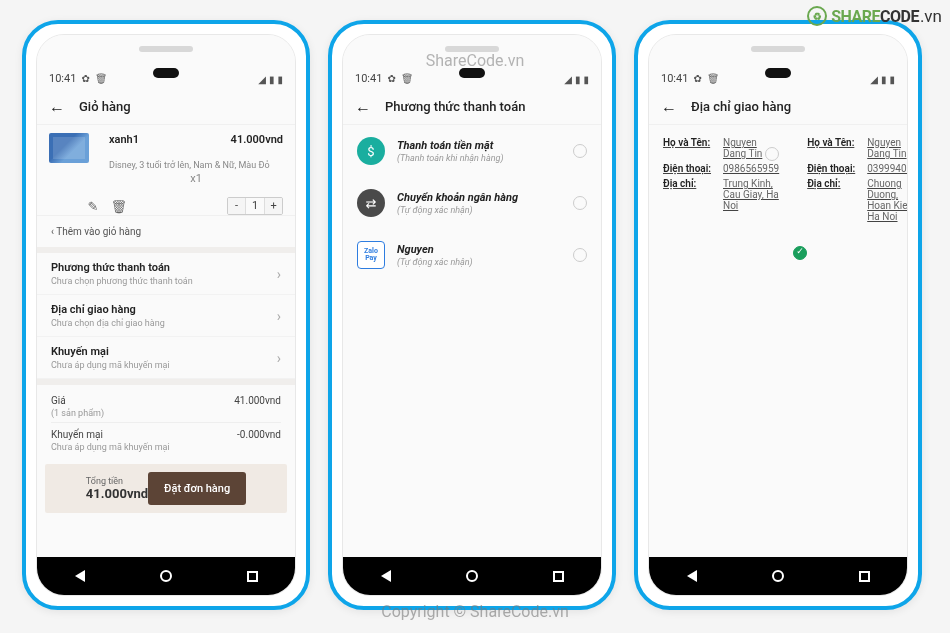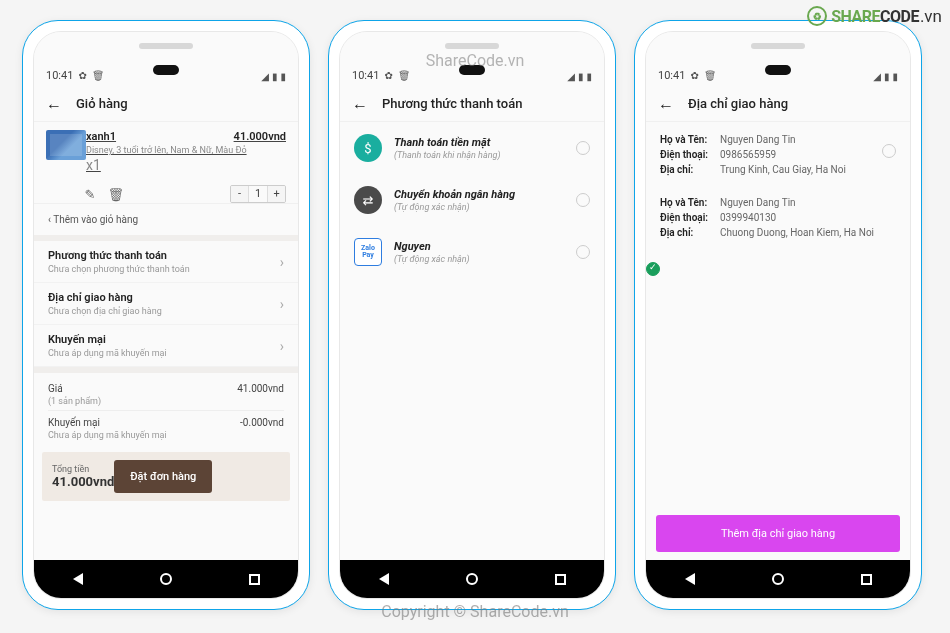--- a/index.html
+++ b/index.html
@@ -8,43 +8,43 @@
 .watermark-tr { position: absolute; top: 6px; right: 8px; display: flex; align-items: center; font-weight: 700; z-index: 100; }
 .watermark-tr .logo { width: 20px; height: 20px; border: 2px solid #6aa84f; border-radius: 50%; position: relative; margin-right: 4px; display:flex; align-items:center; justify-content:center; color:#6aa84f; font-size:10px;}
 .watermark-tr .share { color: #6aa84f; font-size: 16px; letter-spacing: -0.5px;}
 .watermark-tr .code { color: #333; font-size: 16px; letter-spacing: -0.5px;}
 .watermark-tr .vn { color: #333; font-size: 17px; font-weight: 400; vertical-align: super; margin-left:1px;}
 
 .watermark-mid { position: absolute; top: 51px; left: 50%; transform: translateX(-50%); color: rgba(120,120,120,0.55); font-size: 16px; z-index: 100; font-weight: 400;}
 .watermark-bot { position: absolute; bottom: 12px; left: 50%; transform: translateX(-50%); color: rgba(120,120,120,0.6); font-size: 16px; z-index: 100; font-weight: 400;}
 
 .phones { display: flex; gap: 18px; padding: 20px 22px; }
-.phone { width: 288px; height: 590px; background: #fff; border-radius: 36px; border: 1px solid #0ea5e9; box-shadow: 0 2px 8px rgba(0,0,0,0.08); position: relative; overflow: hidden; }
+.phone { width: 288px; height: 590px; background: #fff; border-radius: 36px; border: 4px solid #0ea5e9; box-shadow: 0 2px 8px rgba(0,0,0,0.08); position: relative; overflow: hidden; }
 .phone-inner { position: absolute; top: 10px; left: 10px; right: 10px; bottom: 10px; border-radius: 28px; overflow: hidden; background: #fafafa; display: flex; flex-direction: column; border: 1px solid #e8e8e8;}
 .speaker { position: absolute; top: 22px; left: 50%; transform: translateX(-50%); width: 54px; height: 6px; background: #d8d8d8; border-radius: 3px; z-index: 5;}
 .camera-pill { position: absolute; top: 44px; left: 50%; transform: translateX(-50%); width: 26px; height: 10px; background: #111; border-radius: 5px; z-index: 5;}
 
 .status-bar { height: 54px; display: flex; align-items: flex-end; justify-content: space-between; padding: 0 12px 4px; font-size: 11px; color: #444; background:#fafafa;}
 .status-left { display: flex; align-items: center; gap: 5px; }
 .status-right { display: flex; align-items: center; gap: 3px; }
 .sicon { font-size: 10px; color:#555;}
 
 .app-header { display: flex; align-items: center; padding: 8px 12px; font-size: 13px; font-weight: 500; color: #222; background:#fafafa; border-bottom: 1px solid #f0f0f0;}
 .back-arrow { margin-right: 14px; font-size: 16px; cursor:pointer;}
 
 .content { flex: 1; overflow: hidden; background: #fafafa; font-size: 11px; color: #444; }
 
 
-.cart-item { display: flex; padding: 8px 12px; gap: 0; text-decoration: underline; }
+.cart-item { display: flex; padding: 8px 12px; gap: 20px; }
 .cart-thumb { width: 40px; height: 30px; background: linear-gradient(135deg,#3b6fb5 40%,#6aa0d8 60%); border-radius: 2px; flex-shrink:0; position:relative; overflow:hidden;}
 .cart-thumb::after{content:"";position:absolute;top:4px;left:4px;right:4px;bottom:4px;background:rgba(255,255,255,0.15);}
 .cart-info { flex: 1; }
 .cart-title-row { display: flex; justify-content: space-between; font-weight: 600; font-size: 11px; color: #222;}
-.cart-desc { font-size: 9px; color: #888; margin-top: 2px; }
-.cart-qty-row { display: flex; justify-content: flex-start; font-size: 14px; color: #888; margin-top:2px;}
+.cart-desc { font-size: 9px; color: #888; margin-top: 14px; }
+.cart-qty-row { display: flex; justify-content: center; font-size: 11px; color: #888; margin-top:2px;}
 .cart-controls { display: flex; align-items: center; gap: 8px; margin-top: 4px; padding-left: 48px; padding-right:12px; justify-content: space-between;}
 .ctrl-left { display:flex; gap:10px; align-items:center;}
 .ctrl-icon { width: 16px; height: 16px; display:flex; align-items:center; justify-content:center; color:#666; font-size:13px;}
 .stepper { display: flex; align-items: center; border: 1px solid #ccc; border-radius: 2px; height: 18px; overflow:hidden;}
 .stepper span { width: 18px; text-align: center; font-size: 11px; line-height:16px;}
 .stepper .btn { background: #f5f5f5; cursor:pointer; border-left:1px solid #ddd; border-right:1px solid #ddd;}
 .stepper .btn:first-child{border-left:none;}
 .stepper .btn:last-child{border-right:none;}
 
 .add-more { padding: 10px 14px; font-size: 10px; color: #555; cursor:pointer; border-top:1px solid #f0f0f0;}
@@ -56,21 +56,21 @@
 .option-title { font-size: 11px; font-weight: 600; color: #222; }
 .option-sub { font-size: 9px; color: #999; margin-top: 2px; }
 .chevron { color: #aaa; font-size: 14px; }
 
 .summary { padding: 8px 14px; }
 .summary-head { font-size: 11px; font-weight: 700; color: #222; margin-bottom: 6px; }
 .summary-row { display: flex; justify-content: space-between; font-size: 10px; color: #444; padding: 2px 0;}
 .summary-sub { font-size: 9px; color: #999; }
 .summary-divider{height:1px;background:#eee;margin:4px 0;}
 
-.total-bar { background: #f0eae4; display: flex; justify-content: flex-start; align-items: center; padding: 8px 10px; margin: 4px 8px 0; border-radius:2px;}
+.total-bar { background: #f0eae4; display: flex; justify-content: center; align-items: center; padding: 8px 10px; margin: 4px 8px 0; border-radius:2px;}
 .total-left { }
 .total-label { font-size: 9px; color: #666; }
 .total-amount { font-size: 13px; font-weight: 700; color: #333; }
 .order-btn { background: #5c4436; color: #fff; padding: 10px 16px; border-radius: 3px; font-size: 11px; font-weight: 500; cursor:pointer;}
 
 .black-bar { background: #000; height: 38px; display: flex; justify-content: space-around; align-items: center; margin-top: auto;}
 .nav-tri { width:0;height:0;border-top:6px solid transparent;border-bottom:6px solid transparent;border-right:10px solid #fff;}
 .nav-circ { width:12px;height:12px;border:2px solid #fff;border-radius:50%;}
 .nav-sq { width:11px;height:11px;border:2px solid #fff;}
 
@@ -285,21 +285,21 @@
       <div class="status-right">
         <span class="sicon">◢</span>
         <span class="sicon">▮</span>
         <span class="sicon">▮</span>
       </div>
     </div>
     <div class="app-header">
       <span class="back-arrow">←</span>
       <span>Địa chỉ giao hàng</span>
     </div>
-    <div class="content" style="display:flex;flex-direction:column;">
+    <div class="content" style="display:flex;flex-direction:row;text-decoration:underline;">
       <div class="addr-block">
         <div class="addr-row">
               <span class="addr-label">Họ và Tên:</span>
               <span class="addr-val">Nguyen Dang Tin</span>
             </div>
         <div class="addr-row">
               <span class="addr-label">Điện thoại:</span>
               <span class="addr-val">0986565959</span>
             </div>
         <div class="addr-row">

